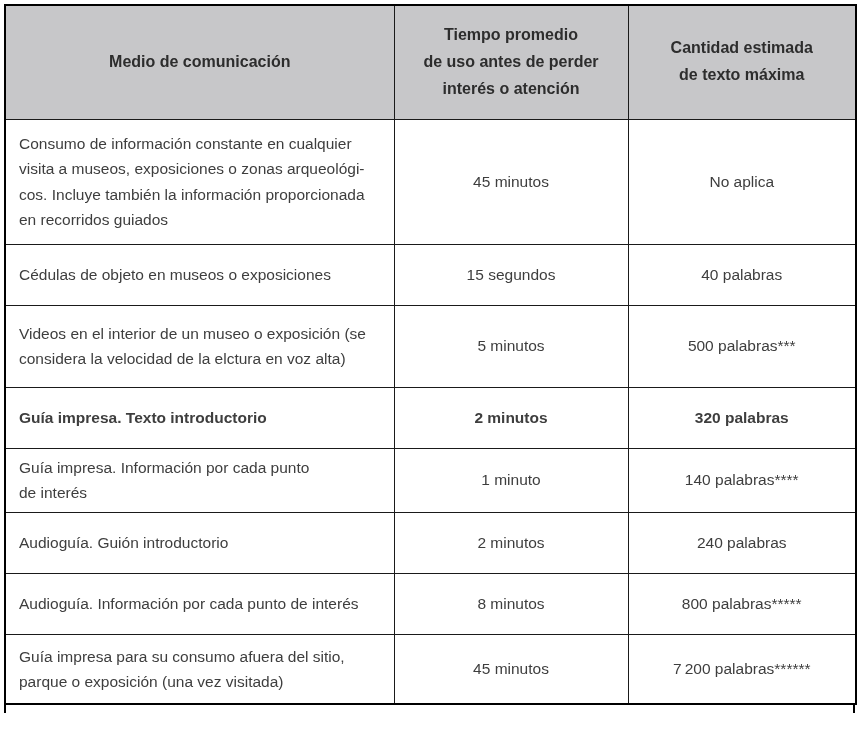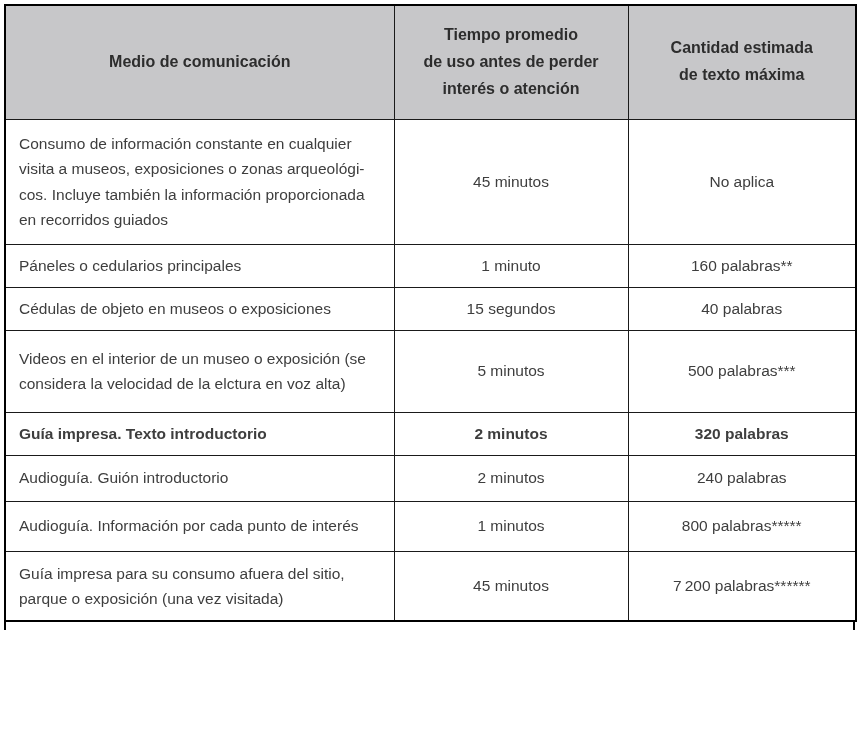--- a/index.html
+++ b/index.html
@@ -43,21 +43,21 @@
   td.medium {
     text-align: left;
     font-size: 15.5px;
     line-height: 1.62;
     padding: 6px 10px 6px 13px;
     white-space: pre-line;
   }
   td.center {
     text-align: center;
     font-size: 15.5px;
-    padding: 12px 8px;
+    padding: 21px 8px;
     white-space: pre-line;
   }
   col.c-medium  { width: 389px; }
   col.c-time    { width: 234px; }
   col.c-amount  { width: 228px; }
 
   tr.rh-header { height: 114px; }
   tr.rh-r0  { height: 125px; }
   tr.rh-r1  { height: 40px; }
   tr.rh-r2  { height: 40px; }
@@ -100,49 +100,50 @@
     </thead>
     <tbody>
       <tr class="rh-r0">
         <td class="medium">Consumo de información constante en cualquier
 visita a museos, exposiciones o zonas arqueológi-
 cos. Incluye también la información proporcionada
 en recorridos guiados</td>
         <td class="center">45 minutos</td>
         <td class="center">No aplica</td>
       </tr>
-      <tr class="rh-r1">
-        <td class="medium">Páneles o cedularios principales</td>
-        <td class="center">1 minuto</td>
-        <td class="center">160 palabras**</td>
-      </tr>
       <tr class="rh-r3">
         <td class="medium">Cédulas de objeto en museos o exposiciones</td>
         <td class="center">15 segundos</td>
         <td class="center">40 palabras</td>
       </tr>
       <tr class="rh-r4">
         <td class="medium">Videos en el interior de un museo o exposición (se
 considera la velocidad de la elctura en voz alta)</td>
         <td class="center">5 minutos</td>
         <td class="center">500 palabras***</td>
       </tr>
       <tr class="rh-r5">
         <td class="medium">Guía impresa. Texto introductorio</td>
         <td class="center">2 minutos</td>
         <td class="center">320 palabras</td>
       </tr>
+      <tr class="rh-r6">
+        <td class="medium">Guía impresa. Información por cada punto
+de interés</td>
+        <td class="center">1 minuto</td>
+        <td class="center">140 palabras****</td>
+      </tr>
       <tr class="rh-r7">
         <td class="medium">Audioguía. Guión introductorio</td>
         <td class="center">2 minutos</td>
         <td class="center">240 palabras</td>
       </tr>
       <tr class="rh-r8">
         <td class="medium">Audioguía. Información por cada punto de interés</td>
-        <td class="center">1 minutos</td>
+        <td class="center">8 minutos</td>
         <td class="center">800 palabras*****</td>
       </tr>
       <tr class="rh-r9">
         <td class="medium">Guía impresa para su consumo afuera del sitio,
 parque o exposición (una vez visitada)</td>
         <td class="center">45 minutos</td>
         <td class="center">7 200 palabras******</td>
       </tr>
     </tbody>
   </table>

